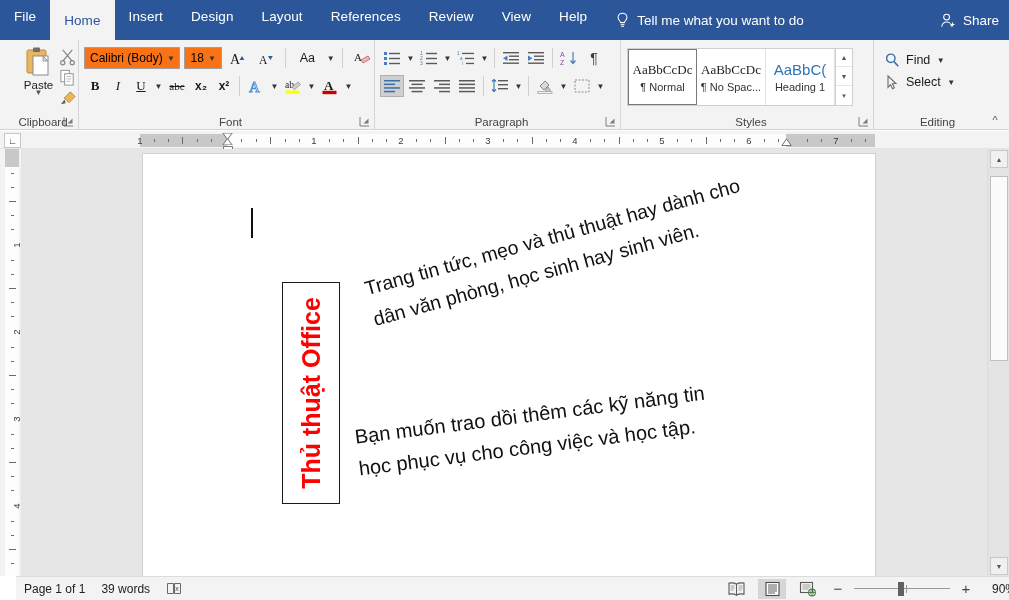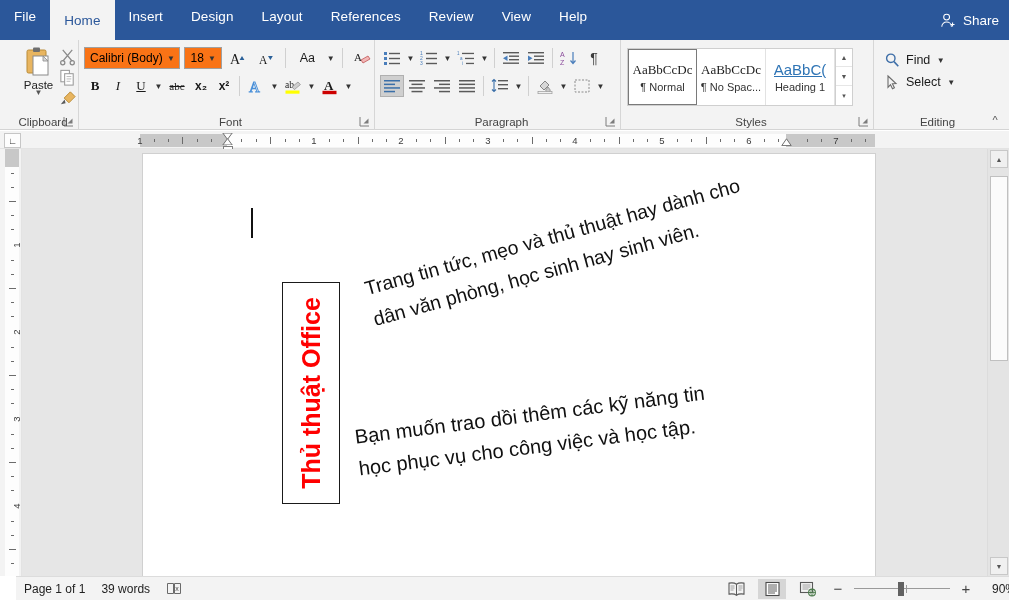--- a/index.html
+++ b/index.html
@@ -110,21 +110,21 @@
     display: flex; align-items: stretch; width: 226px;
   }
   .stylecell {
     width: 69px; border-right: 1px solid #e2e2e2;
     display: flex; flex-direction: column; align-items: center; justify-content: center;
     cursor: pointer; background:#fff;
   }
   .stylecell.sel { border: 1px solid #7a7a7a; box-shadow: inset 0 0 0 1px #fff; }
   .sprev { font-size: 13px; color: #1b1b1b; white-space: nowrap; overflow:hidden;
            font-family: "Liberation Serif", serif; }
-  .sprev.h1 { color: #2e74b5; font-size: 15px; font-family:"Liberation Sans",sans-serif; font-weight:400;text-decoration:underline;}
+  .sprev.h1 { color: #2e74b5; font-size: 15px; font-family:"Liberation Sans",sans-serif; font-weight:400;}
   .sname { font-size: 11px; color: #333; margin-top: 3px; white-space: nowrap; }
   .stylescroll {
     width: 17px; display: flex; flex-direction: column; justify-content: space-between;
     border-left: 1px solid #cfcfcf; background: #fff;
   }
   .ssbtn { height: 18px; display:flex; align-items:center; justify-content:center;
            font-size: 7px; color: #555; cursor: pointer; border-bottom:1px solid #e6e6e6;}
 
   
   .g-edit { width: 120px; }
@@ -276,20 +276,28 @@
     <div class="tab">File</div>
     <div class="tab active">Home</div>
     <div class="tab">Insert</div>
     <div class="tab">Design</div>
     <div class="tab">Layout</div>
     <div class="tab">References</div>
     <div class="tab">Review</div>
     <div class="tab">View</div>
     <div class="tab">Help</div>
 
+    <div class="tellme">
+      <svg class="bulb" viewBox="0 0 16 18">
+        <path d="M8 1.2c-2.7 0-4.7 2-4.7 4.5 0 1.7 1 2.9 1.8 3.8.5.6.8 1 .8 1.6h4.2c0-.6.3-1 .8-1.6.8-.9 1.8-2.1 1.8-3.8C12.7 3.2 10.7 1.2 8 1.2z" fill="none" stroke="#ffffff" stroke-width="1.1"></path>
+        <rect x="5.9" y="12.5" width="4.2" height="1.1" fill="#ffffff"></rect>
+        <rect x="6.4" y="14.6" width="3.2" height="1.1" fill="#ffffff"></rect>
+      </svg>
+      <span>Tell me what you want to do</span>
+    </div>
 
     <div class="share">
       <svg width="17" height="17" viewBox="0 0 18 18">
         <circle cx="7" cy="5.4" r="3.1" fill="none" stroke="#fff" stroke-width="1.1"></circle>
         <path d="M1.9 15.6c0-3 2.3-5 5.1-5s5.1 2 5.1 5" fill="none" stroke="#fff" stroke-width="1.1"></path>
         <path d="M13.3 11.2v4.2M11.2 13.3h4.2" stroke="#fff" stroke-width="1.1"></path>
       </svg>
       <span>Share</span>
     </div>
   </div>

